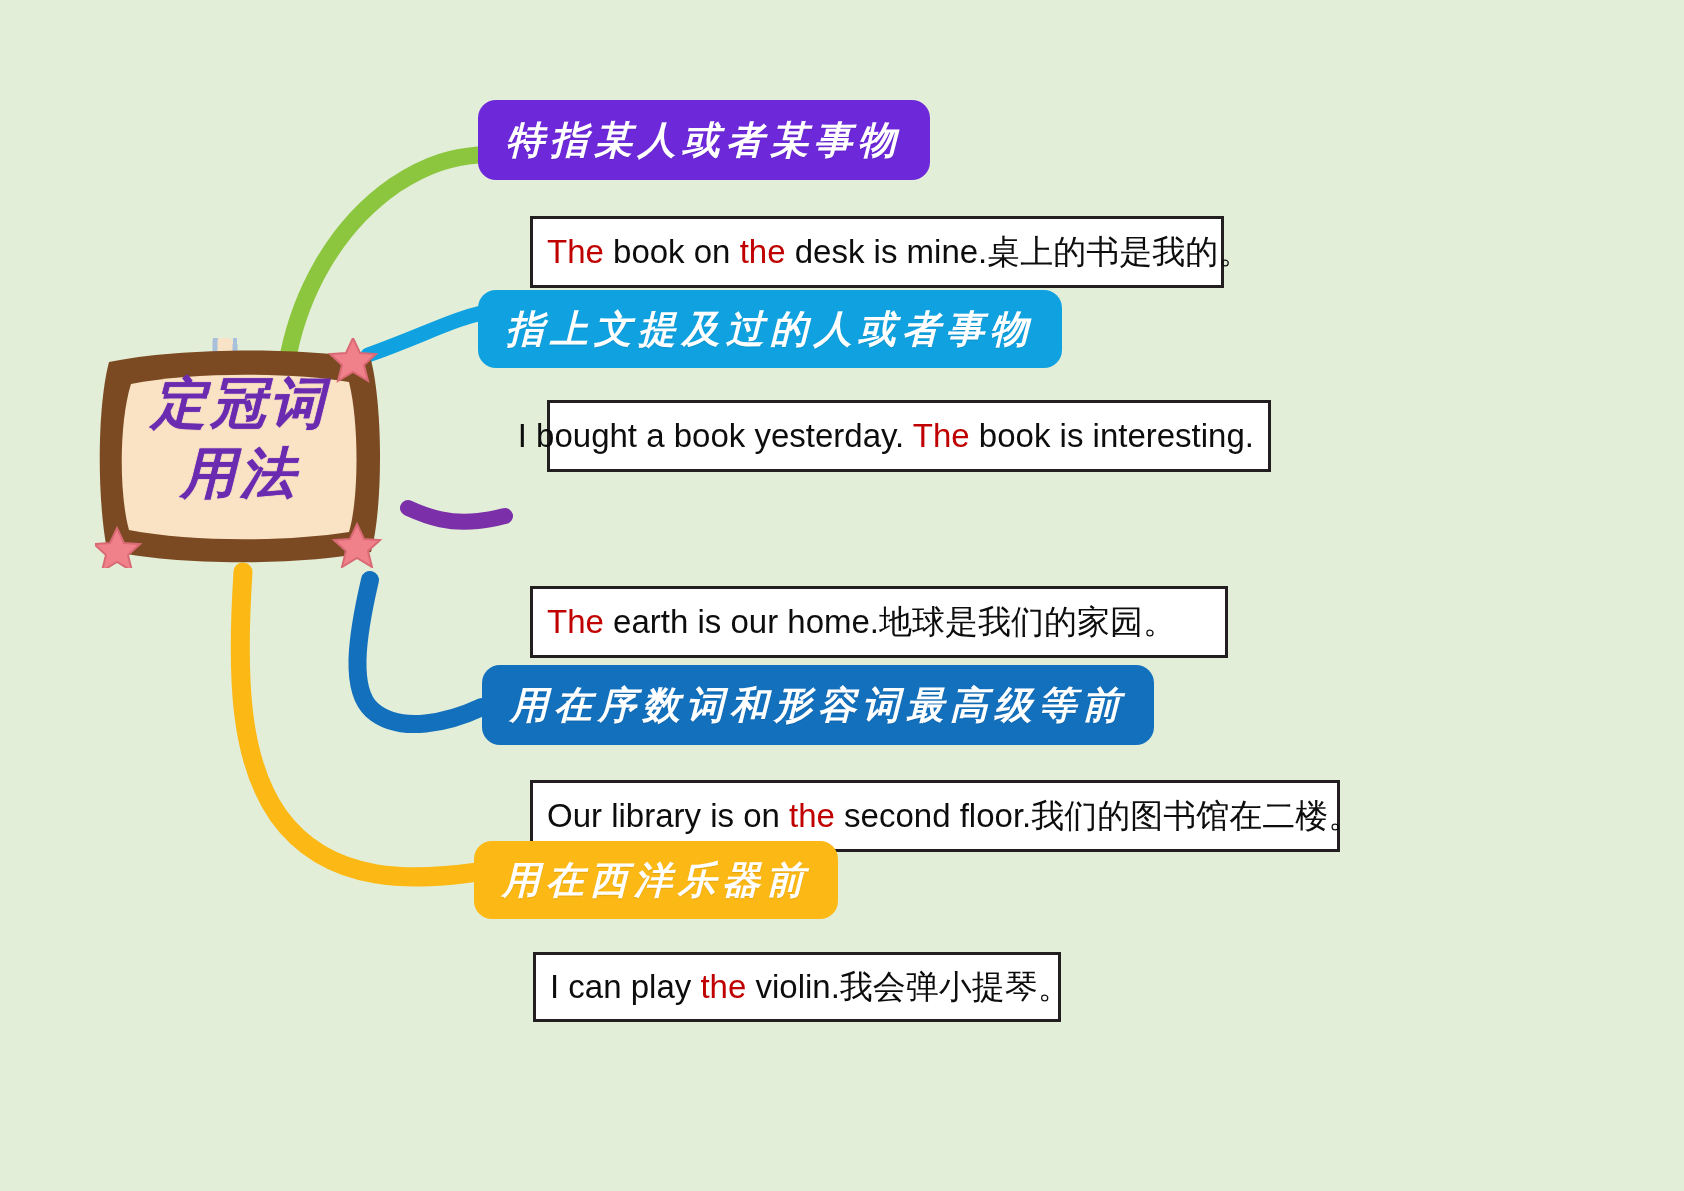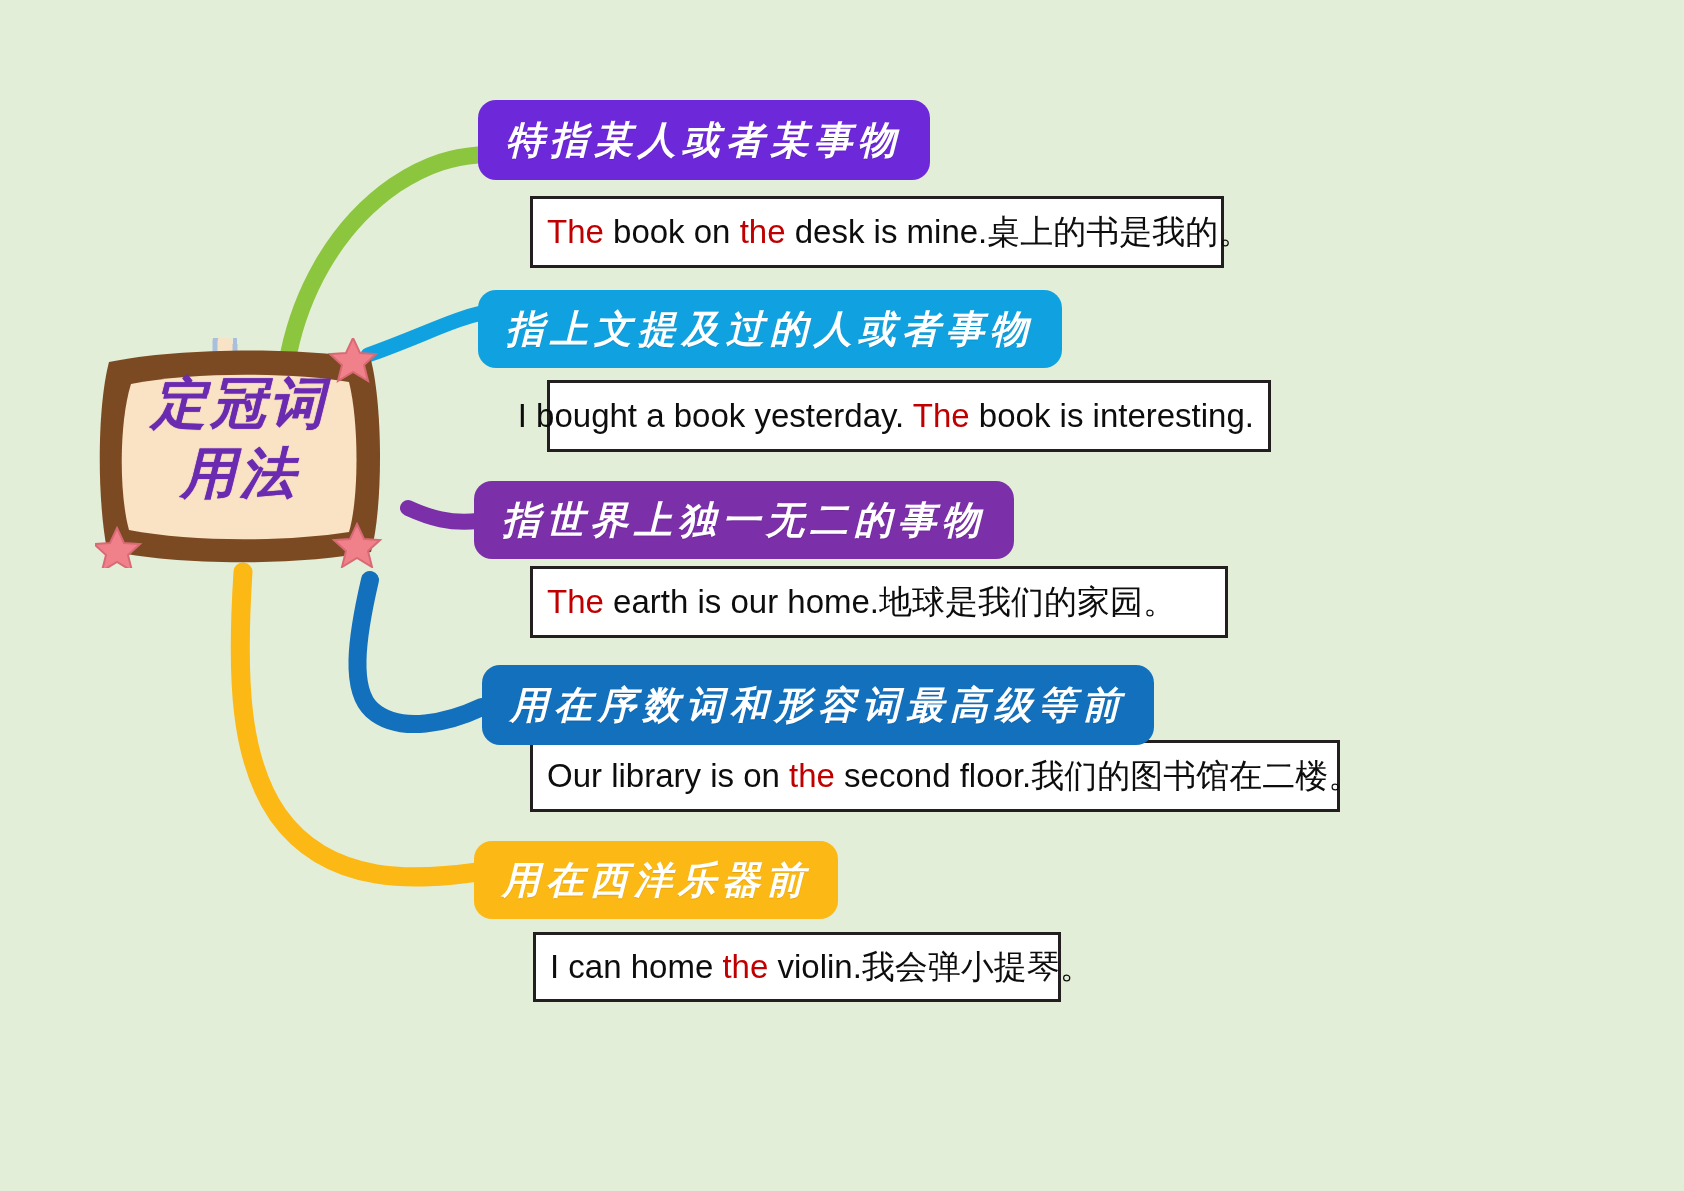--- a/index.html
+++ b/index.html
@@ -90,20 +90,21 @@
     border: 3px solid #231f20;
     display: flex;
     align-items: center;
     padding: 0 14px;
     z-index: 2;
     font-family: "Liberation Sans", "DejaVu Sans", sans-serif;
     font-size: 33px;
     color: #0d0d0d;
     white-space: nowrap;
     letter-spacing: 0px;
+    margin-top: 20px;
   }
   .example-box .hl { color: #c00000; }
   .example-box .cn { font-family: "DejaVu Serif", serif; font-size: 33px; }
 </style>
 </head>
 <body>
 
 <div id="canvas">
 
   <svg id="connectors" viewBox="0 0 1684 1191" xmlns="http://www.w3.org/2000/svg">
@@ -157,34 +158,31 @@
     <span><span class="hl">The</span><span> book on </span><span class="hl">the</span><span> desk is mine.</span><span class="cn">桌上的书是我的。</span></span>
   </div>
 
   <div class="branch-label" style="left:478px; top:290px; height:78px; background:#10a2e0;text-align:right;">
     <span>指上文提及过的人或者事物</span>
   </div>
   <div class="example-box" style="left:547px; top:380px; width:724px; height:72px;justify-content:flex-end;">
     <span><span>I bought a book yesterday. </span><span class="hl">The</span><span> book is interesting.</span></span>
   </div>
 
-  <div class="branch-label" style="left:474px; top:481px; height:78px; background:#7b2fa8;">
-    <span>指世界上独一无二的事物</span>
-  </div>
   <div class="example-box" style="left:530px; top:566px; width:698px; height:72px;">
     <span><span class="hl">The</span><span> earth is our home.</span><span class="cn">地球是我们的家园。</span></span>
   </div>
 
   <div class="branch-label" style="left:482px; top:665px; height:80px; background:#1270bd;">
     <span>用在序数词和形容词最高级等前</span>
   </div>
-  <div class="example-box" style="left:530px; top:740px; width:810px; height:72px;">
+  <div class="example-box" style="left:530px; top:760px; width:810px; height:72px;">
     <span><span>Our library is on </span><span class="hl">the</span><span> second floor.</span><span class="cn">我们的图书馆在二楼。</span></span>
   </div>
 
   <div class="branch-label" style="left:474px; top:841px; height:78px; background:#fcb814;">
     <span>用在西洋乐器前</span>
   </div>
   <div class="example-box" style="left:533px; top:932px; width:528px; height:70px;">
-    <span><span>I can home </span><span class="hl">the</span><span> violin.</span><span class="cn">我会弹小提琴。</span></span>
+    <span><span>I can play </span><span class="hl">the</span><span> violin.</span><span class="cn">我会弹小提琴。</span></span>
   </div>
 
 </div>
 
 </body></html>

